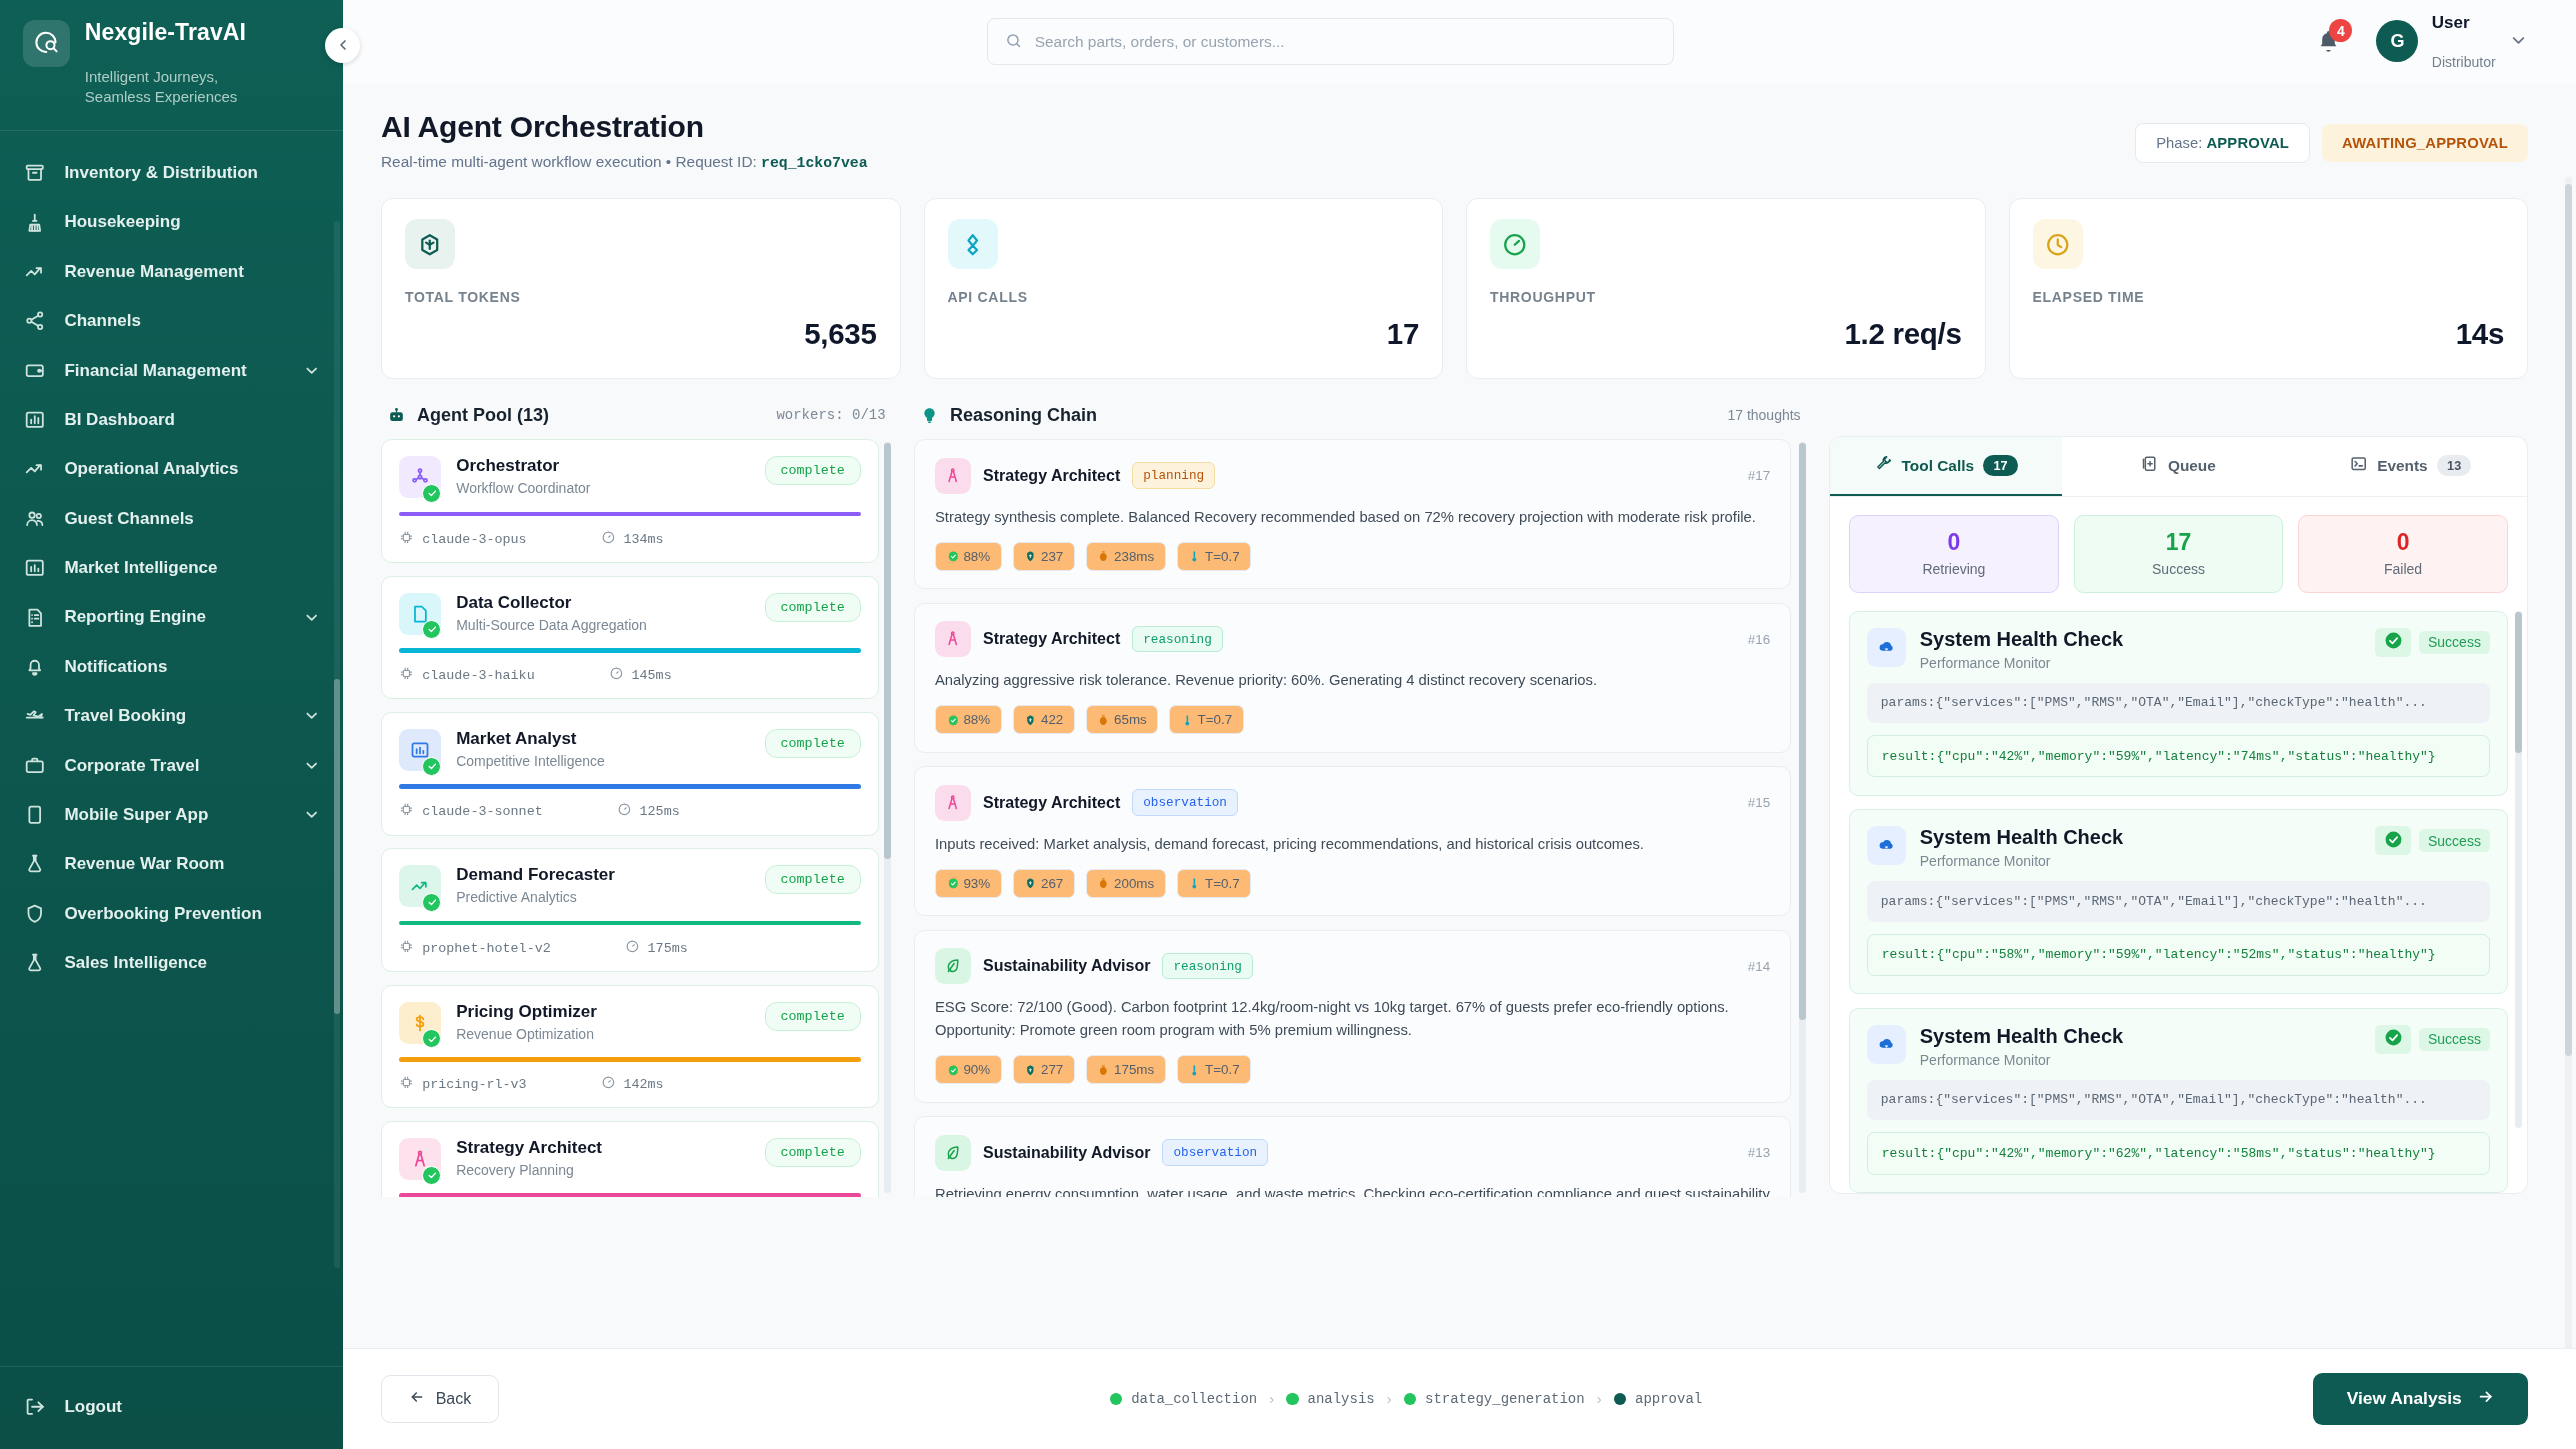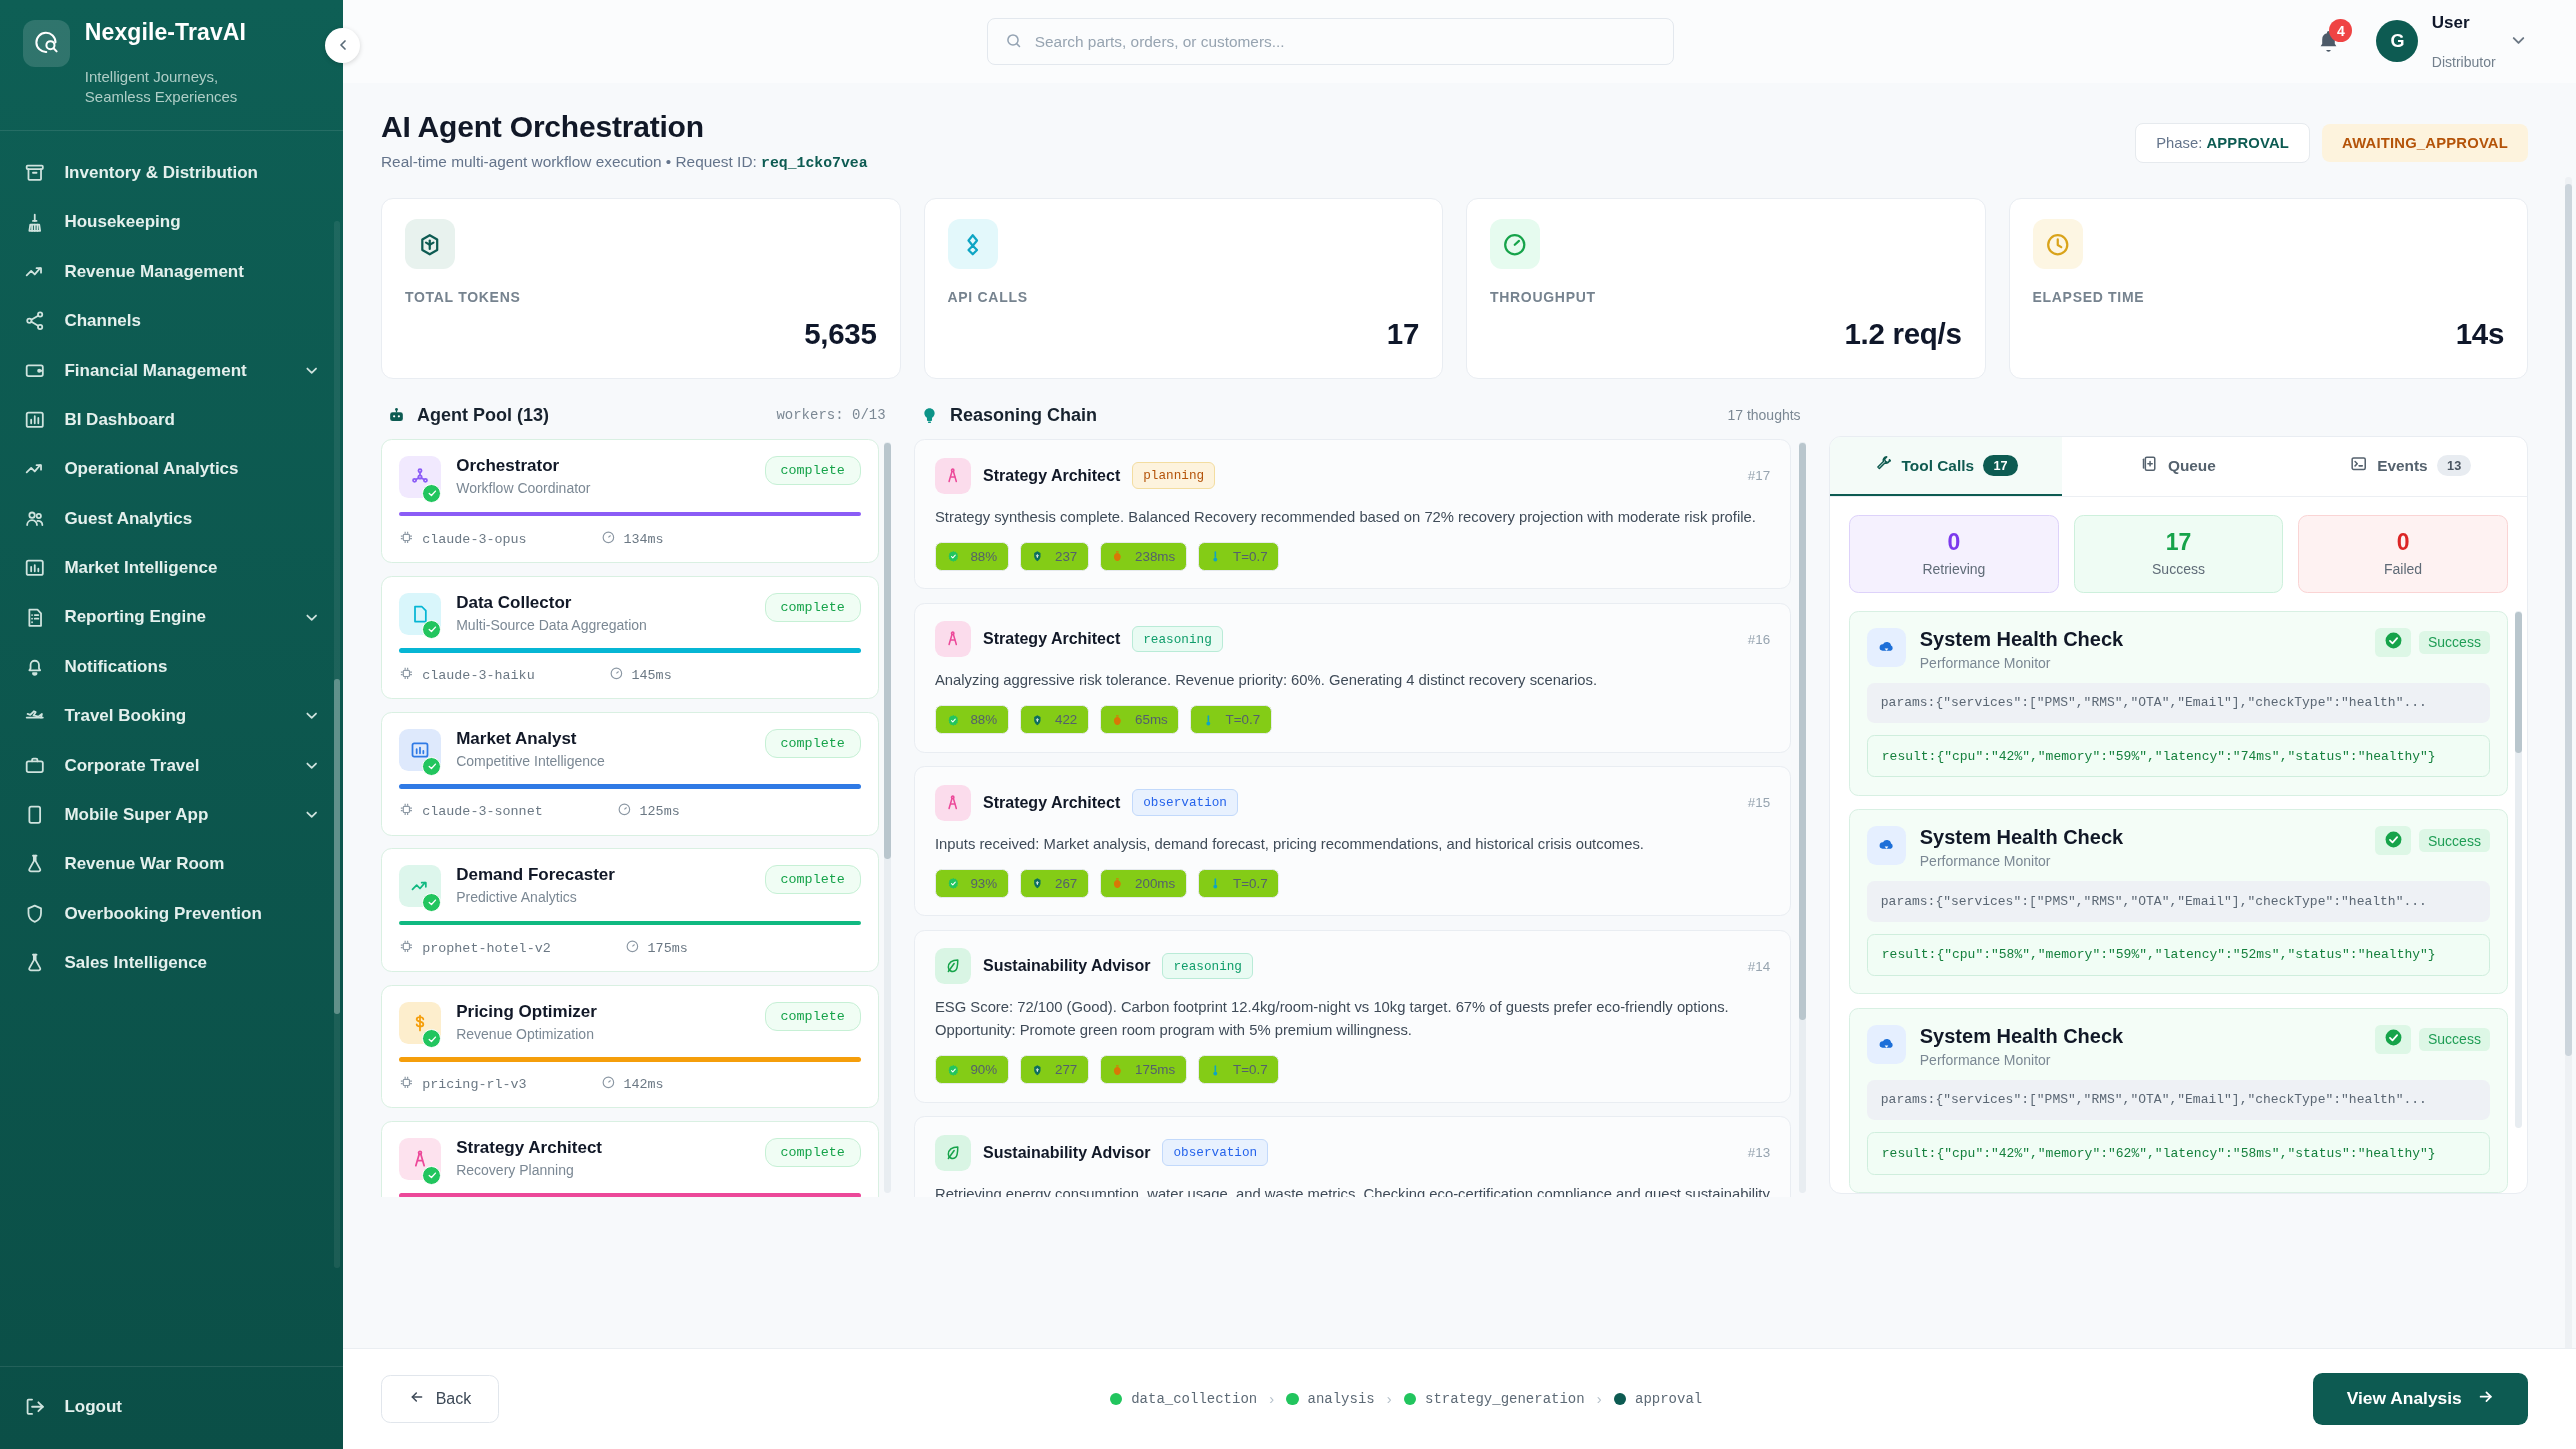--- a/index.html
+++ b/index.html
@@ -131,22 +131,22 @@
                   padding: 17.4px 20px 17.4px 20px; margin-bottom: 13.4px; }
   .th-top { display: flex; align-items: center; gap: 12px; }
   .th-ic { width: 36px; height: 36px; flex: 0 0 36px; border-radius: 9.4px;
            display: flex; align-items: center; justify-content: center; }
   .th-ic svg { width: 17.4px; height: 17.4px; fill: none; stroke-width: 2.1; stroke-linecap: round; stroke-linejoin: round; }
   .th-name { font-size: 16px; font-weight: 700; color: #111827; }
   .th-tag { font-size: 12.7px; border-radius: 6px; padding: 4.7px 10px; font-family: "Liberation Mono", monospace; }
   .th-num { margin-left: auto; font-size: 13.4px; color: #97a4b0; }
   .th-text { font-size: 14.8px; color: #3f4b58; line-height: 1.55; margin-top: 12px; }
   .th-chips { display: flex; gap: 10.7px; margin-top: 13.4px; }
-  .chip { background: #84cc16; border: 0.7px solid #e6eaee; border-radius: 6.7px; padding: 6px 10.7px;
-          display: flex; align-items: center; gap: 11px; font-size: 13.4px; color: #54606c; }
+  .chip { background: #fdba74; border: 0.7px solid #e6eaee; border-radius: 6.7px; padding: 6px 10.7px;
+          display: flex; align-items: center; gap: 4px; font-size: 13.4px; color: #54606c; }
   .chip svg { width: 12.7px; height: 12.7px; }
 
   
   .right-panel { background: #fff; border: 0.7px solid #e9edf2; border-radius: 12px; overflow: hidden;
                  display: flex; flex-direction: column; height: 758px; margin-top: 31px; }
   .tabs { display: flex; border-bottom: 0.7px solid #eceff3; }
   .tab { flex: 1; display: flex; align-items: center; justify-content: center; gap: 9.4px;
          padding: 18px 0; font-size: 15.4px; font-weight: 600; color: #55626e; cursor: pointer;
          border-bottom: 2.7px solid transparent; }
   .tab.active { color: #0f5a50; background: #f4fbf8; border-bottom-color: #0d5b52; }
@@ -295,21 +295,21 @@
   </div>
   <div class="nav-item">
     <span class="nav-ic">
             <svg viewBox="0 0 24 24">
               <circle cx="9" cy="8" r="3"></circle>
               <circle cx="16.5" cy="9" r="2.4"></circle>
               <path d="M3.5 19a5.5 5.5 0 0 1 11 0"></path>
               <path d="M15 14.5a4.5 4.5 0 0 1 5.5 4.5"></path>
             </svg>
           </span>
-    <span class="nav-lb">Guest Analytics</span>
+    <span class="nav-lb">Guest Channels</span>
 
   </div>
   <div class="nav-item">
     <span class="nav-ic">
             <svg viewBox="0 0 24 24">
               <rect x="3" y="4" width="18" height="16" rx="2"></rect>
               <path d="M8 16v-5M12 16v-7M16 16v-3"></path>
             </svg>
           </span>
     <span class="nav-lb">Market Intelligence</span>

